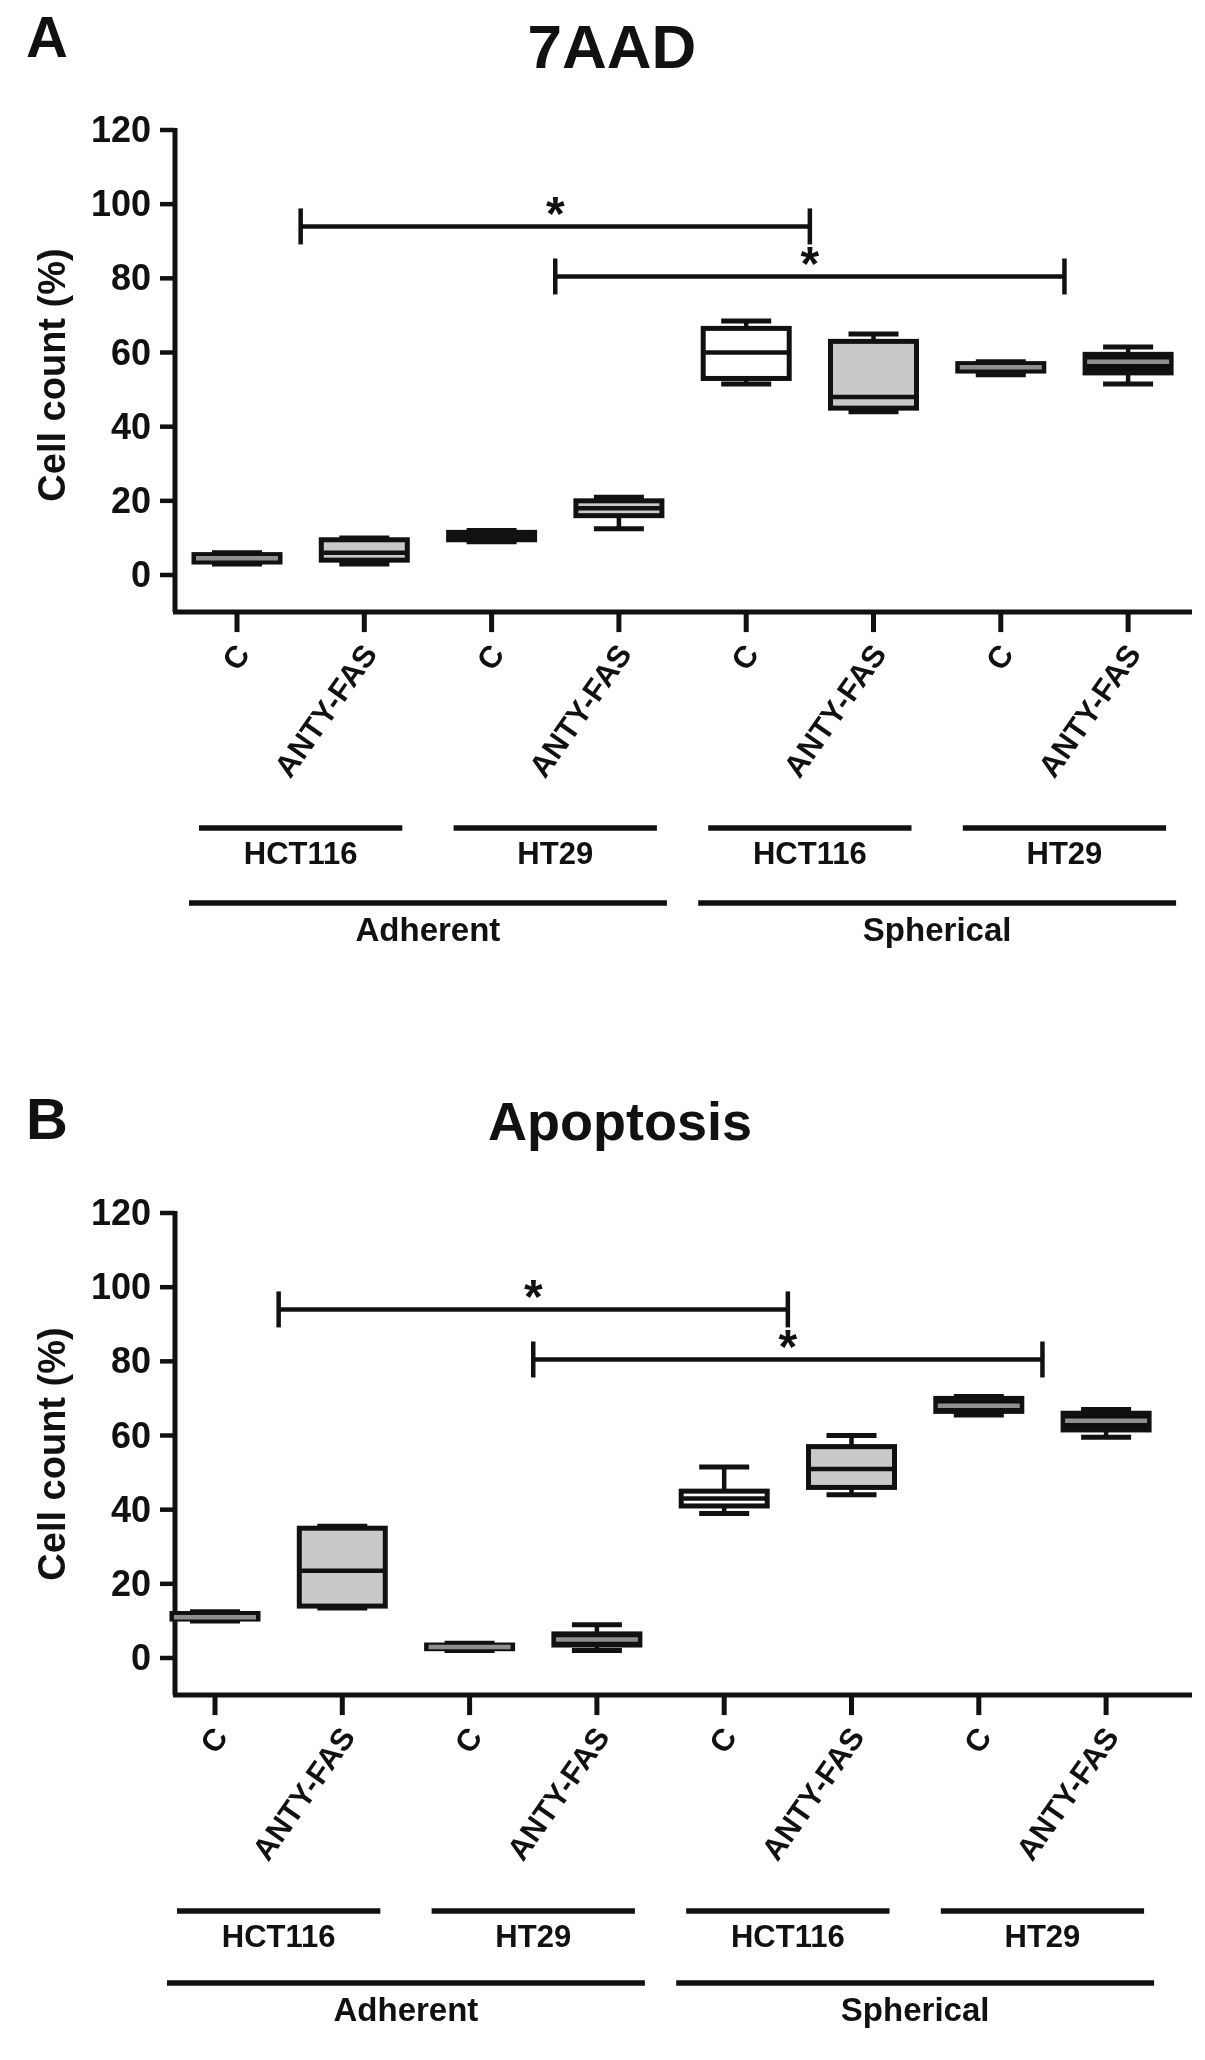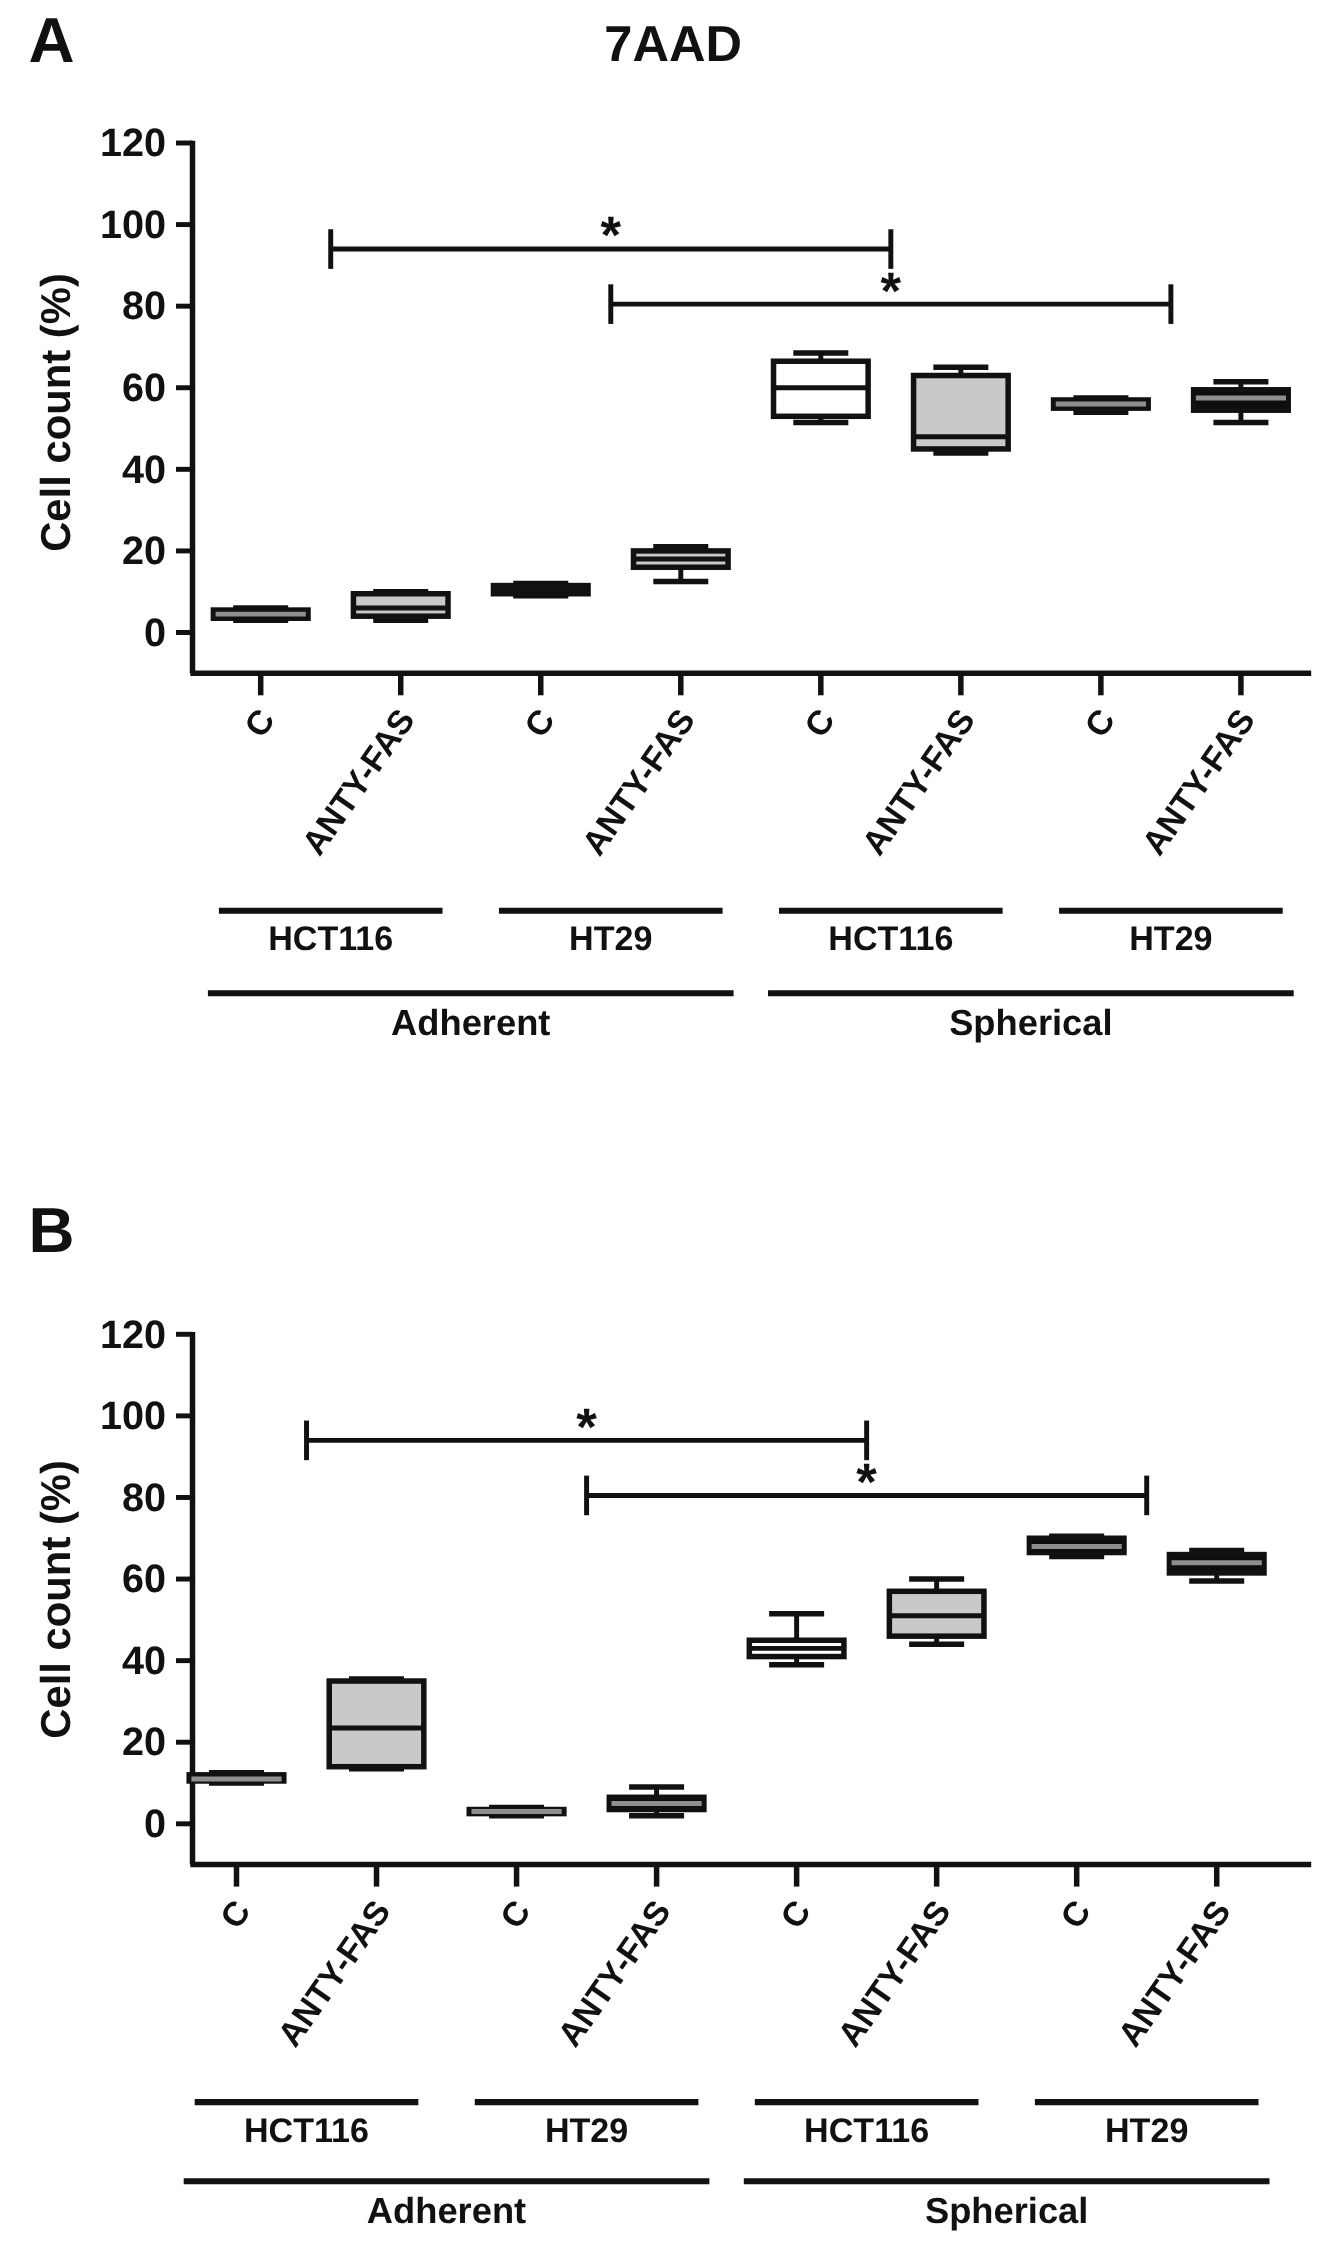--- a/index.html
+++ b/index.html
@@ -1,21 +1,21 @@
 <!DOCTYPE html>
 <html><head>
 <meta charset="utf-8">
 <style>
   html,body{margin:0;padding:0;background:#ffffff;}
   .page{position:relative;width:1205px;height:2060px;background:#ffffff;overflow:hidden;
         font-family:"Liberation Sans",sans-serif;color:#111;}
   .panel-letter{position:absolute;left:26px;width:80px;font-size:58px;font-weight:bold;
         line-height:1;letter-spacing:0;}
   .panel-title{position:absolute;width:620px;text-align:center;font-weight:bold;line-height:1;}
-  .title-a{left:302px;top:16px;font-size:46px;text-align:center;}
+  .title-a{left:302px;top:16px;font-size:62px;text-align:center;}
   .title-b{left:310px;top:1094px;font-size:54px;}
   .ylabel{position:absolute;left:-198px;width:500px;height:48px;text-align:center;
         font-size:38px;font-weight:bold;transform:rotate(-90deg);white-space:nowrap;line-height:48px;}
   .ylabel-a{top:351px;}
   .ylabel-b{top:1430px;}
   svg{position:absolute;left:0;}
   svg text{fill:#111;font-family:"Liberation Sans",sans-serif;font-weight:bold;}
 </style>
 </head>
 <body>
@@ -142,20 +142,21 @@
       <text x="809.85" y="864" text-anchor="middle" font-size="31">HCT116</text>
       <line x1="962.8" y1="828" x2="1166.1" y2="828" stroke="#111111" stroke-width="5.5"></line>
       <text x="1064.4499999999998" y="864" text-anchor="middle" font-size="31">HT29</text>
       <line x1="189" y1="903" x2="666.9" y2="903" stroke="#111111" stroke-width="5.5"></line>
       <text x="427.95" y="941" text-anchor="middle" font-size="33">Adherent</text>
       <line x1="698.2" y1="903" x2="1176.1" y2="903" stroke="#111111" stroke-width="5.5"></line>
       <text x="937.15" y="941" text-anchor="middle" font-size="33">Spherical</text>
     </svg>
 
   <div class="panel-letter" style="top:1090px;">B</div>
+  <div class="panel-title title-b">Apoptosis</div>
   <div class="ylabel ylabel-b">Cell count (%)</div>
   <svg id="chart-b" width="1205" height="1040" viewBox="0 0 1205 1040" style="top:1020px;">
       <line x1="175" y1="191.00400000000002" x2="175" y2="675.083" stroke="#111111" stroke-width="5"></line>
       <line x1="173" y1="675.083" x2="1192" y2="675.083" stroke="#111111" stroke-width="5"></line>
       <line x1="160" y1="638" x2="175" y2="638" stroke="#111111" stroke-width="4.5"></line>
       <text x="151" y="650" text-anchor="end" font-size="36">0</text>
       <line x1="160" y1="563.8340000000001" x2="175" y2="563.8340000000001" stroke="#111111" stroke-width="4.5"></line>
       <text x="151" y="575.8340000000001" text-anchor="end" font-size="36">20</text>
       <line x1="160" y1="489.668" x2="175" y2="489.668" stroke="#111111" stroke-width="4.5"></line>
       <text x="151" y="501.668" text-anchor="end" font-size="36">40</text>

